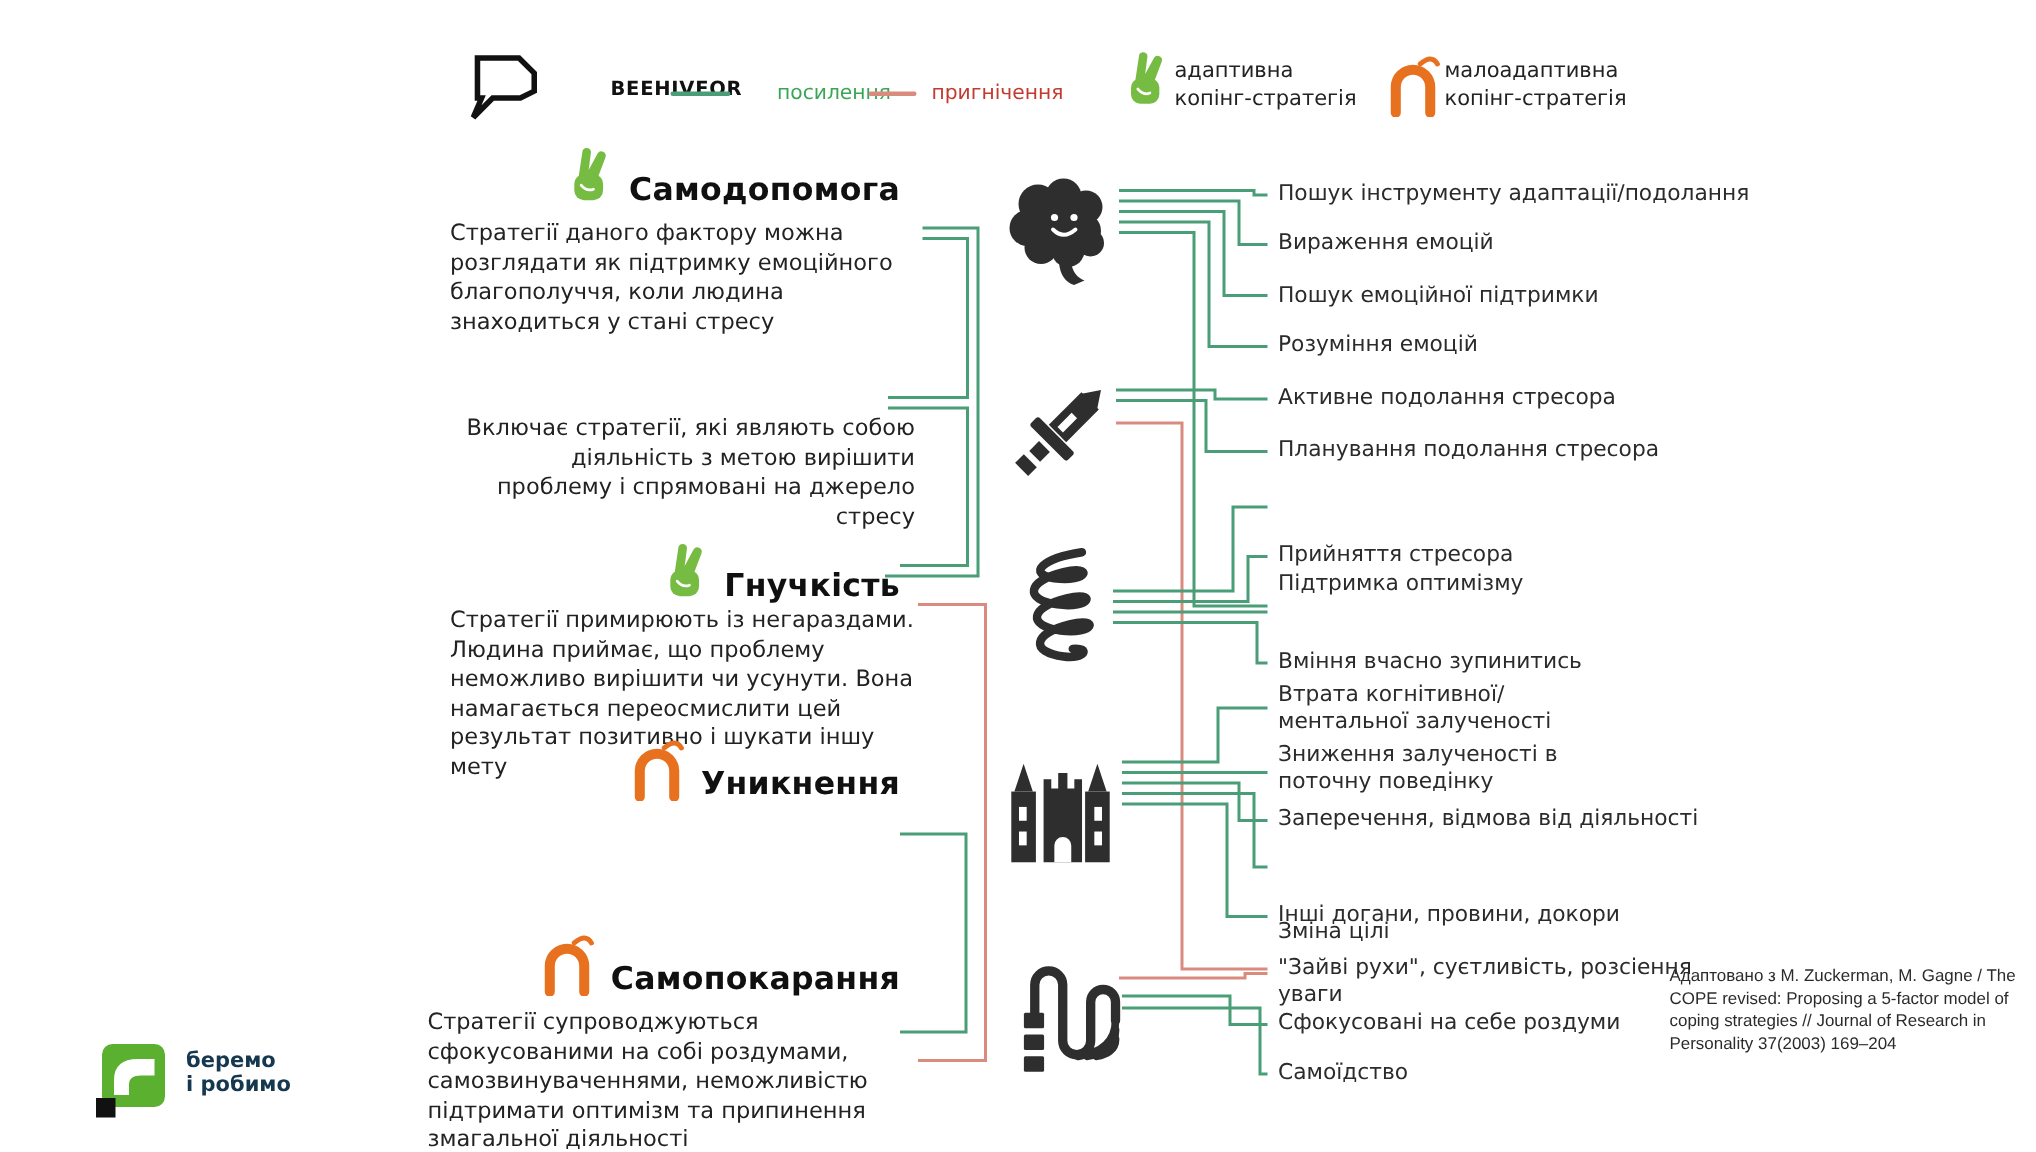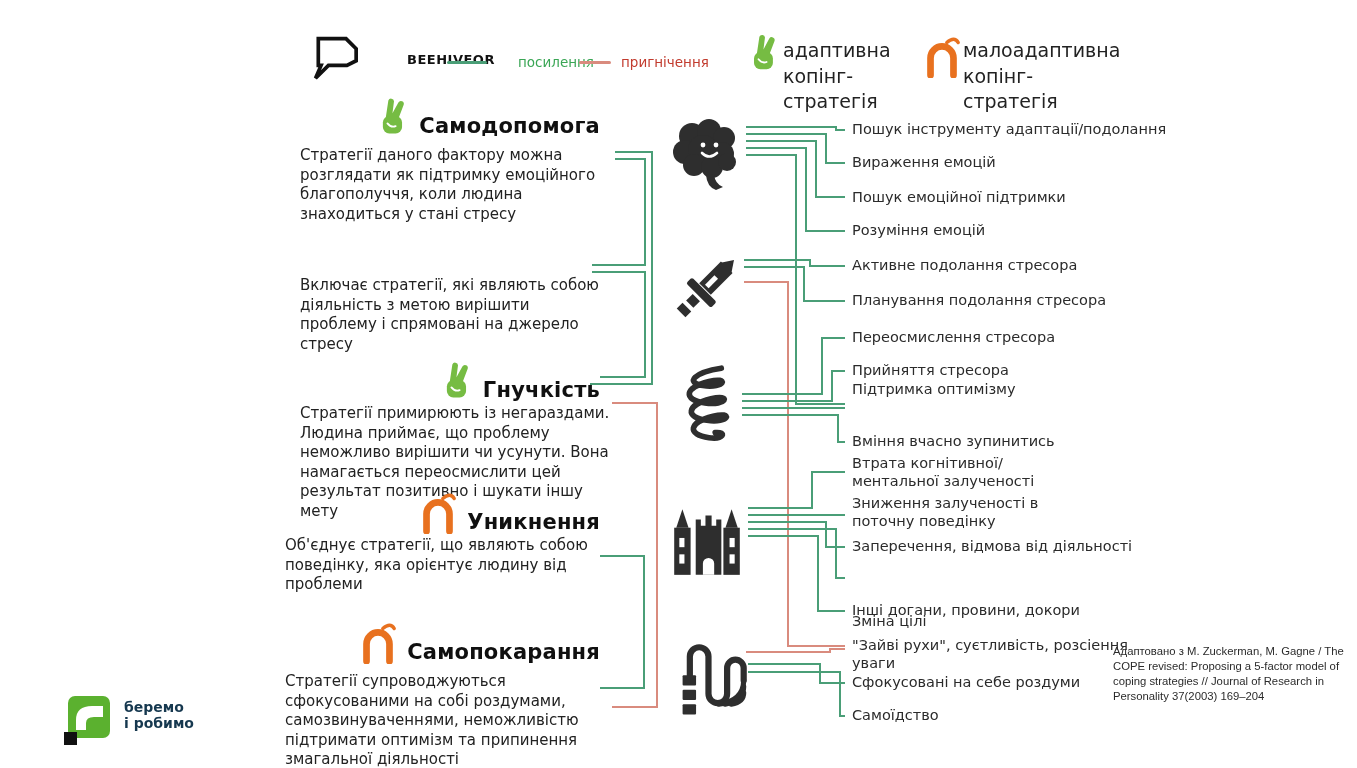--- a/index.html
+++ b/index.html
@@ -12,21 +12,21 @@
   .amp{stroke:var(--amplification);}
   .sup{stroke:var(--suppression);}
   
   .brand-text{font-size:13px;font-weight:bold;letter-spacing:.5px;color:#111;padding-left:48px;}
   .dash{height:3px;border-radius:2px;}
   .dash-amp{background:var(--amplification);}
   .dash-sup{background:var(--suppression);}
   .legend-word{font-size:13.5px;}
   .legend-amp{color:var(--legend_amp_text);}
   .legend-sup{color:var(--legend_sup_text);}
-  .legend-coping{font-size:19px;color:#222;line-height:1.35;width:128px;}
+  .legend-coping{font-size:14px;color:#222;line-height:1.35;width:128px;}
   
   .factor-header{display:flex;align-items:flex-end;justify-content:flex-end;gap:8px;z-index:2;}
   .factor-title{font-size:21px;font-weight:800;color:#101010;letter-spacing:.2px;white-space:nowrap;}
   .factor-desc{font-size:15px;color:#222;line-height:1.3;z-index:2;}
   
   .mid-icon{z-index:2;}
   .dkicon{fill:var(--icon_dark);}
   .dkstroke{stroke:var(--icon_dark);fill:none;}
   .hand{fill:var(--adaptive_icon);}
   .ostrich{stroke:var(--maladaptive_icon);fill:none;}
@@ -112,40 +112,39 @@
   <div class="abs factor-header" style="left:300px;top:96px;width:300px;">
     <svg width="38" height="42" viewBox="0 0 40 46">
       <path class="hand" d="M13,25 L16,5 a3.2,3.2 0 0 1 6.2,.8 L20.5,19 L27,7 a3.2,3.2 0 0 1 5.8,2.6 L27,25 Z"></path>
       <rect class="hand" x="10" y="22" width="21" height="19" rx="7"></rect>
       <path d="M15,30 q4,5 9,3" stroke="#fff" stroke-width="2" fill="none" stroke-linecap="round"></path>
     </svg>
     <span class="factor-title">Самодопомога</span>
   </div>
   <div class="abs factor-desc" style="left:300px;top:146px;width:300px;">Стратегії даного фактору можна розглядати як підтримку емоційного благополуччя, коли людина знаходиться у стані стресу</div>
 
-  <div class="abs factor-desc" style="left:300px;top:276px;width:310px;">Включає стратегії, які являють собою діяльність з метою вирішити проблему і спрямовані на джерело стресу</div>
+  <div class="abs factor-desc" style="left:300px;top:276px;width:310px;text-align:right;">Включає стратегії, які являють собою діяльність з метою вирішити проблему і спрямовані на джерело стресу</div>
 
   <div class="abs factor-header" style="left:300px;top:360px;width:300px;">
     <svg width="38" height="42" viewBox="0 0 40 46">
       <path class="hand" d="M13,25 L16,5 a3.2,3.2 0 0 1 6.2,.8 L20.5,19 L27,7 a3.2,3.2 0 0 1 5.8,2.6 L27,25 Z"></path>
       <rect class="hand" x="10" y="22" width="21" height="19" rx="7"></rect>
       <path d="M15,30 q4,5 9,3" stroke="#fff" stroke-width="2" fill="none" stroke-linecap="round"></path>
     </svg>
     <span class="factor-title">Гнучкість</span>
   </div>
   <div class="abs factor-desc" style="left:300px;top:404px;width:315px;">Стратегії примирюють із негараздами. Людина приймає, що проблему неможливо вирішити чи усунути. Вона намагається переосмислити цей результат позитивно і шукати іншу мету</div>
 
   <div class="abs factor-header" style="left:285px;top:490px;width:315px;">
     <svg width="42" height="44" viewBox="0 0 40 46">
       <path class="ostrich" d="M8,43 V25 a12,12 0 0 1 24,0 v18" stroke-width="7" stroke-linecap="round"></path>
       <path class="ostrich" d="M25,9 q8,-7 12,0" stroke-width="3.5" stroke-linecap="round"></path>
     </svg>
     <span class="factor-title">Уникнення</span>
   </div>
-  <div class="abs factor-desc" style="left:285px;top:536px;width:330px;">Об'єднує стратегії, що являють собою поведінку, яка орієнтує людину від проблеми</div>
 
   <div class="abs factor-header" style="left:285px;top:620px;width:315px;">
     <svg width="42" height="44" viewBox="0 0 40 46">
       <path class="ostrich" d="M8,43 V25 a12,12 0 0 1 24,0 v18" stroke-width="7" stroke-linecap="round"></path>
       <path class="ostrich" d="M25,9 q8,-7 12,0" stroke-width="3.5" stroke-linecap="round"></path>
     </svg>
     <span class="factor-title">Самопокарання</span>
   </div>
   <div class="abs factor-desc" style="left:285px;top:672px;width:330px;">Стратегії супроводжуються сфокусованими на собі роздумами, самозвинуваченнями, неможливістю підтримати оптимізм та припинення змагальної діяльності</div>
 
@@ -218,21 +217,20 @@
       </g>
     </svg>
   </div>
 
   <div class="strategy" style="top:120px;">Пошук інструменту адаптації/подолання</div>
   <div class="strategy" style="top:153px;">Вираження емоцій</div>
   <div class="strategy" style="top:221px;">Розуміння емоцій</div>
   <div class="strategy" style="top:188px;">Пошук емоційної підтримки</div>
   <div class="strategy" style="top:256px;">Активне подолання стресора</div>
   <div class="strategy" style="top:291px;">Планування подолання стресора</div>
-  <div class="strategy" style="top:328px;">Переосмислення стресора</div>
   <div class="strategy" style="top:361px;">Прийняття стресора</div>
   <div class="strategy" style="top:380px;">Підтримка оптимізму</div>
   <div class="strategy" style="top:432px;">Вміння вчасно зупинитись</div>
   <div class="strategy w-narrow" style="top:454px;">Втрата когнітивної/ментальної залученості</div>
   <div class="strategy w-narrow" style="top:494px;">Зниження залученості в поточну поведінку</div>
   <div class="strategy" style="top:537px;">Заперечення, відмова від діяльності</div>
   <div class="strategy" style="top:568px;margin-top:44px;">Зміна цілі</div>
   <div class="strategy" style="top:601px;">Інші догани, провини, докори</div>
   <div class="strategy" style="top:636px;">"Зайві рухи", суєтливість, розсіення уваги</div>
   <div class="strategy" style="top:673px;">Сфокусовані на себе роздуми</div>

